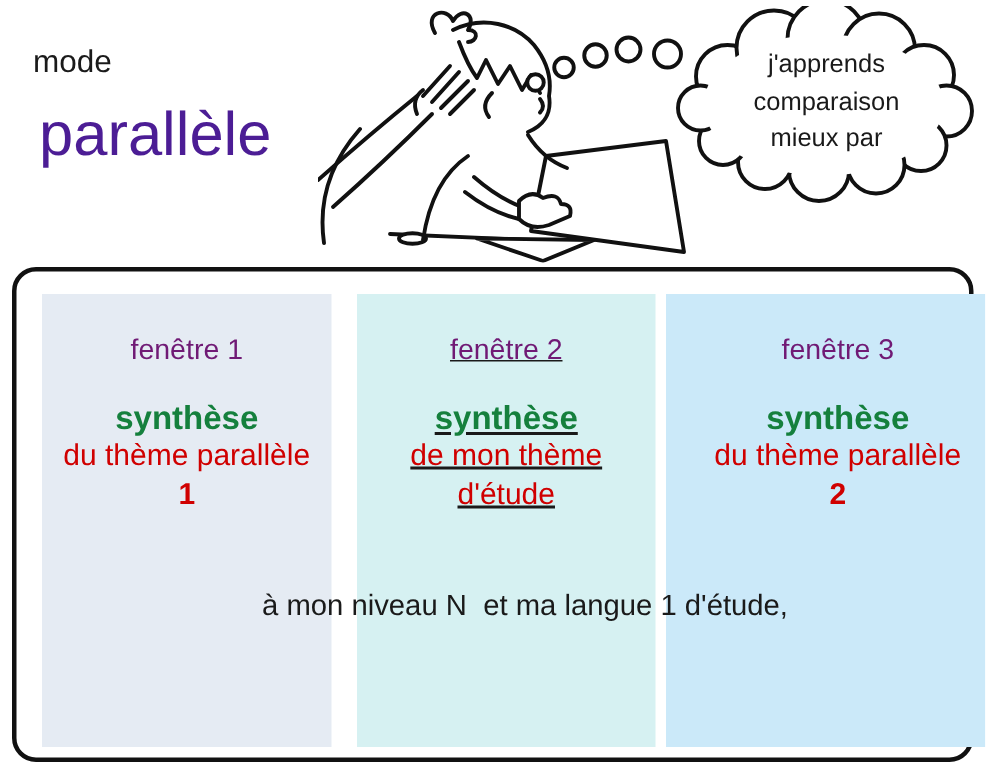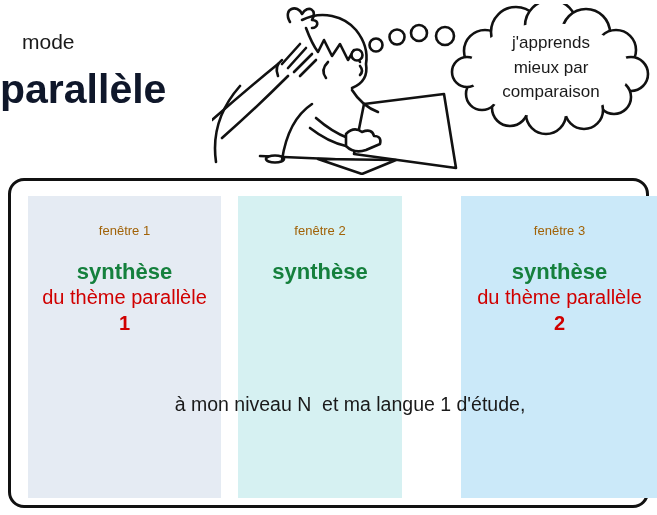--- a/index.html
+++ b/index.html
@@ -2,38 +2,38 @@
 <html><head>
 <meta charset="utf-8">
 <style>
   html,body{margin:0;padding:0;background:#fff;}
   .canvas{
     position:relative;width:657px;height:515px;background:#fff;overflow:hidden;
     font-family:"Liberation Sans","DejaVu Sans",sans-serif;color:#1a1a1a;
   }
   
   .mode-label{position:absolute;left:22px;top:30px;font-size:21px;color:#1a1a1a;text-align:center;}
-  .title{position:absolute;left:0;top:66px;font-size:41px;font-weight:700;color:#0f172a;letter-spacing:0;}
+  .title{position:absolute;left:26px;top:66px;font-size:41px;font-weight:400;color:#4c1d95;letter-spacing:0;}
   
   .person-svg{position:absolute;left:212px;top:2px;}
   .cloud-svg{position:absolute;left:348px;top:4px;}
   .cloud-text{
     position:absolute;left:468px;top:31px;width:166px;text-align:center;
     font-size:17px;line-height:1.45;color:#1a1a1a;z-index:3;
   }
   
   .panel{
     position:absolute;left:8px;top:178px;width:641px;height:330px;
     border:3px solid #111;border-radius:16px;background:#fff;box-sizing:border-box;
   }
   .col{position:absolute;top:15px;height:302px;text-align:center;}
   .col1{left:17px;width:193px;}
-  .col2{left:227px;width:164px;}
-  .col3{left:450px;width:197px;}
-  .win-label{margin-top:27px;font-size:13px;color:#a16207;}
+  .col2{left:227px;width:199px;text-decoration:underline;}
+  .col3{left:433px;width:197px;padding-left:16px;}
+  .win-label{margin-top:27px;font-size:19px;color:#701a75;}
   .win-heading{margin-top:21px;font-size:22px;font-weight:700;color:#15803d;}
   .win-desc{font-size:20px;line-height:1.28;color:#D00000;max-width:184px;margin-left:auto;margin-right:auto;}
   .win-emph{font-size:20px;font-weight:700;color:#D00000;margin-top:1px;}
   .panel-footer{
     position:absolute;left:0;right:0;top:212px;text-align:center;
     font-size:19.5px;color:#1a1a1a;z-index:2;
   }
   .panel-footer div{white-space:pre-wrap;margin-bottom:15px;padding-left:43px;}
 </style>
 </head>
@@ -97,36 +97,37 @@
       <circle cx="198" cy="110" r="20"></circle>
       <circle cx="162" cy="104" r="18"></circle>
       <circle cx="134" cy="90" r="16"></circle>
       <circle cx="119" cy="68" r="15"></circle>
       <ellipse cx="201" cy="66" rx="80" ry="47" stroke="none"></ellipse>
     </g>
   </svg>
 
   <div class="cloud-text">
     <div>j'apprends</div>
+    <div>comparaison</div>
     <div>mieux par</div>
-    <div>comparaison</div>
   </div>
 
   <div class="panel">
 
     <div class="col col1" style="background-color: rgb(229, 235, 243);">
       <div class="win-label">fenêtre 1</div>
       <div class="win-heading">synthèse</div>
       <div class="win-desc">du thème parallèle</div>
       <div class="win-emph">1</div>
     </div>
 
     <div class="col col2" style="background-color: rgb(214, 241, 242);">
       <div class="win-label">fenêtre 2</div>
       <div class="win-heading">synthèse</div>
+      <div class="win-desc">de mon thème d'étude</div>
       <div class="win-emph"></div>
     </div>
 
     <div class="col col3" style="background-color: rgb(203, 233, 249);">
       <div class="win-label">fenêtre 3</div>
       <div class="win-heading">synthèse</div>
       <div class="win-desc">du thème parallèle</div>
       <div class="win-emph">2</div>
     </div>
 

